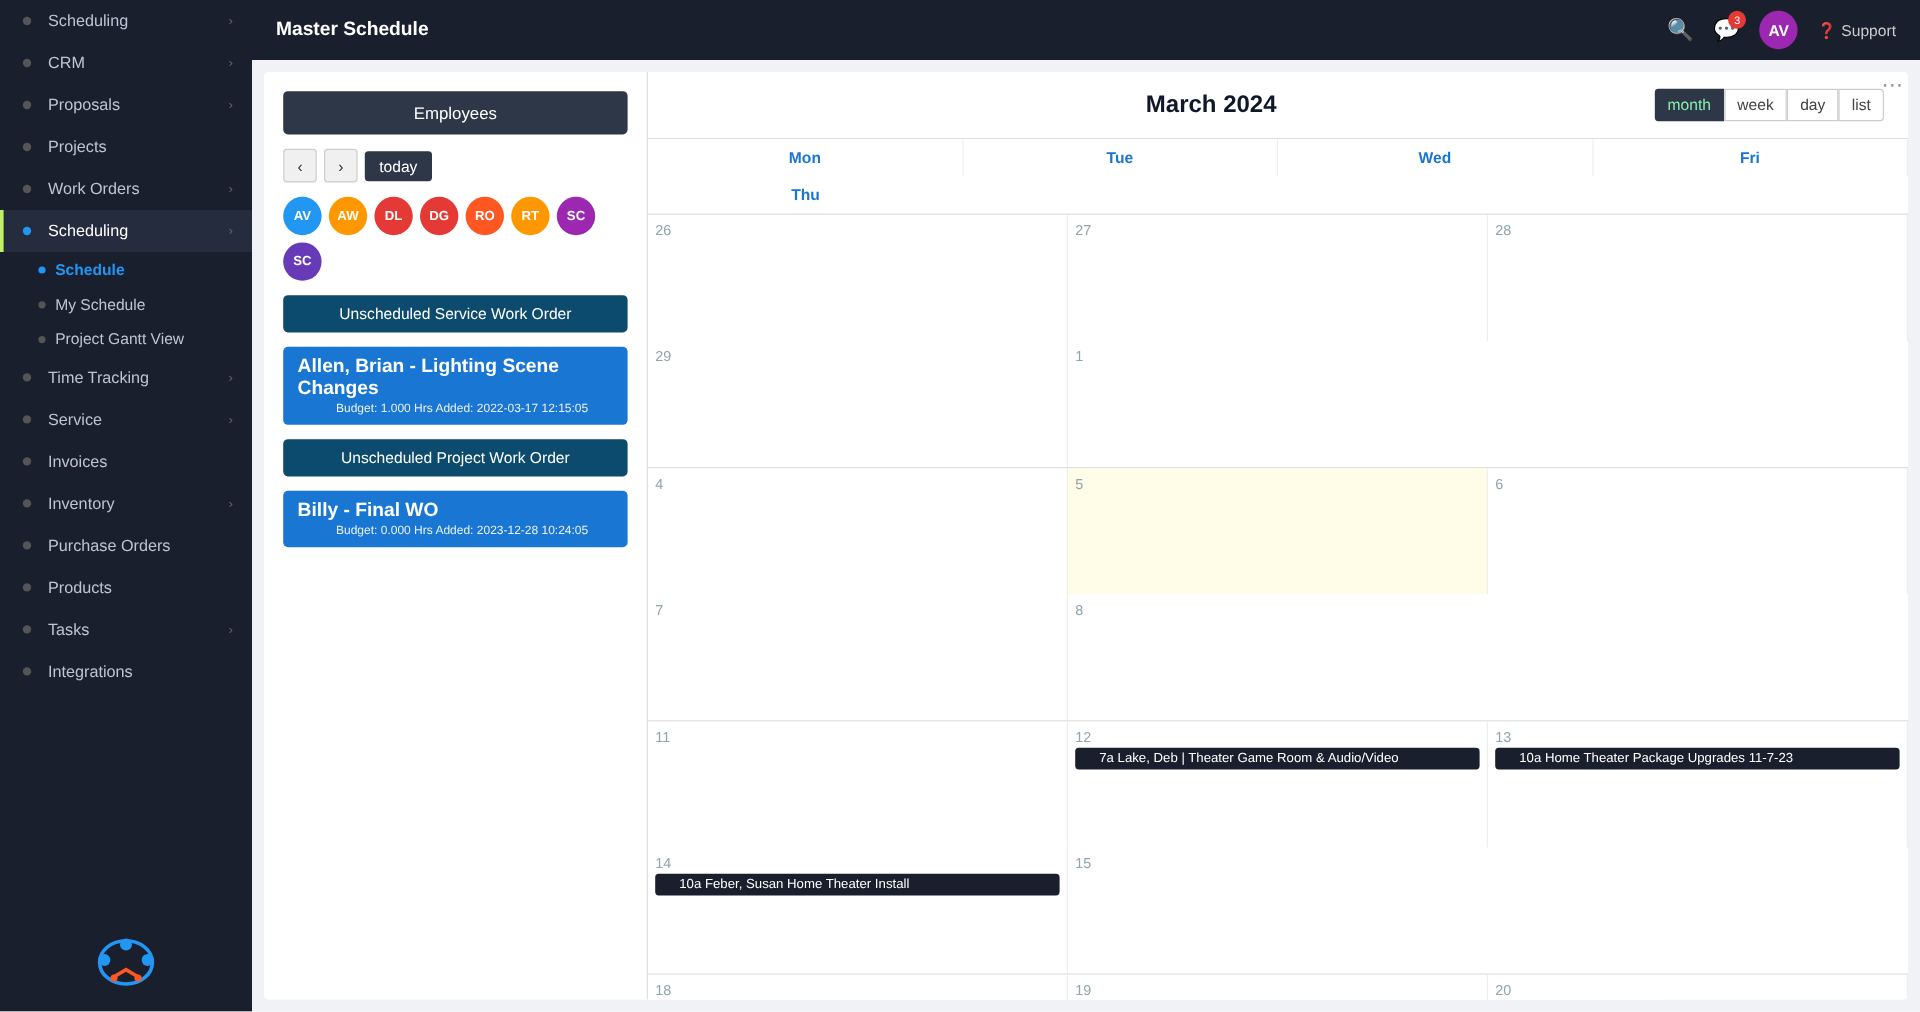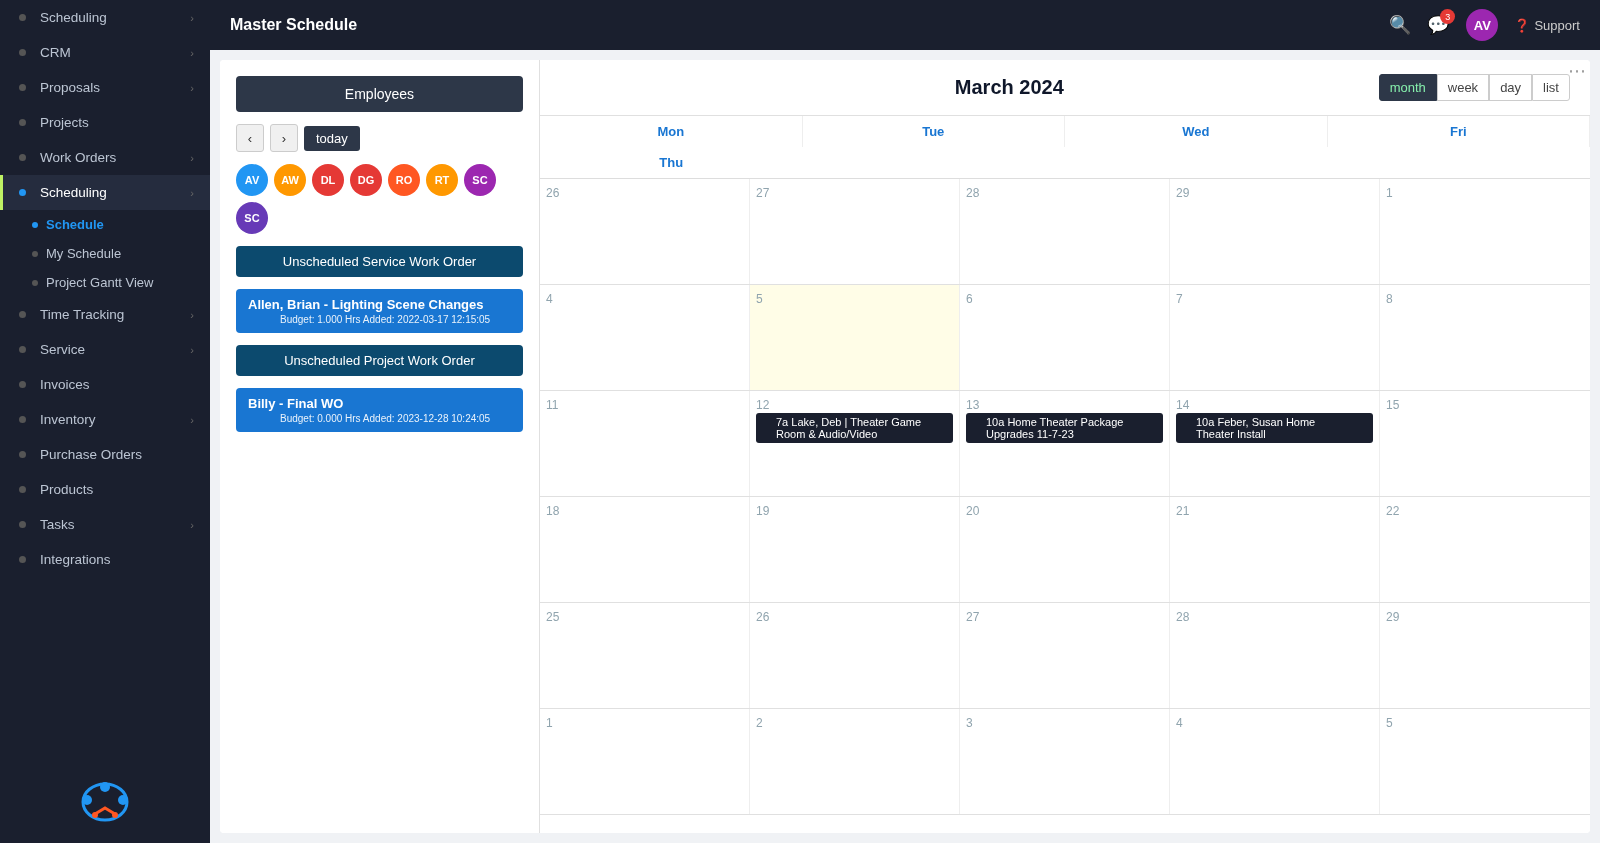--- a/index.html
+++ b/index.html
@@ -217,21 +217,21 @@
       width: 100%;
     }
 
     .work-order-card {
       background: #1976d2;
       color: #fff;
       border-radius: 4px;
       padding: 8px 12px;
       cursor: pointer;
     }
-    .work-order-card .card-title { font-size: 13px; font-weight: 600; }
+    .work-order-card .card-title { font-size: 16px; font-weight: 600; }
     .work-order-card .card-meta { font-size: 10px; margin-top: 2px; opacity: 0.9; margin-left: 32px; }
 
     
     #calendar {
       flex: 1;
       display: flex;
       flex-direction: column;
       overflow: hidden;
     }
 
@@ -273,21 +273,21 @@
     }
     .cal-day-header:last-child { border-right: none; }
 
     .cal-body {
       flex: 1;
       overflow-y: auto;
       background: #fff;
     }
     .cal-week {
       display: grid;
-      grid-template-columns: repeat(5, 1fr);
+      grid-template-columns: repeat(3, 1fr);
       border-bottom: 1px solid #e0e0e0;
       min-height: 105px;
     }
     .cal-cell {
       border-right: 1px solid #eee;
       padding: 4px 6px;
       min-height: 105px;
       vertical-align: top;
       position: relative;
     }

